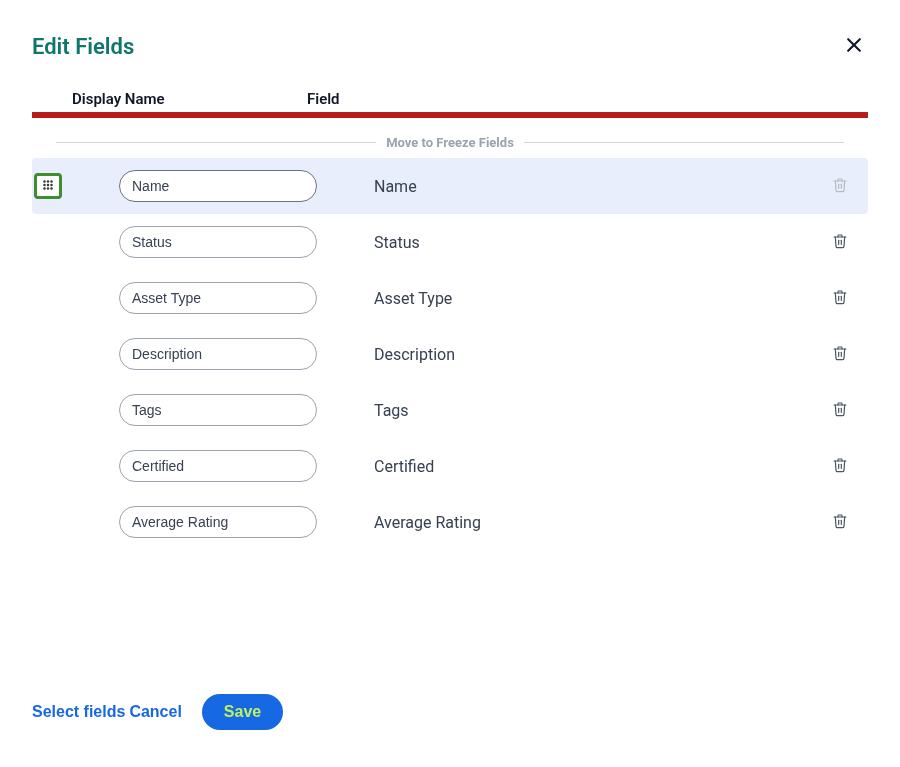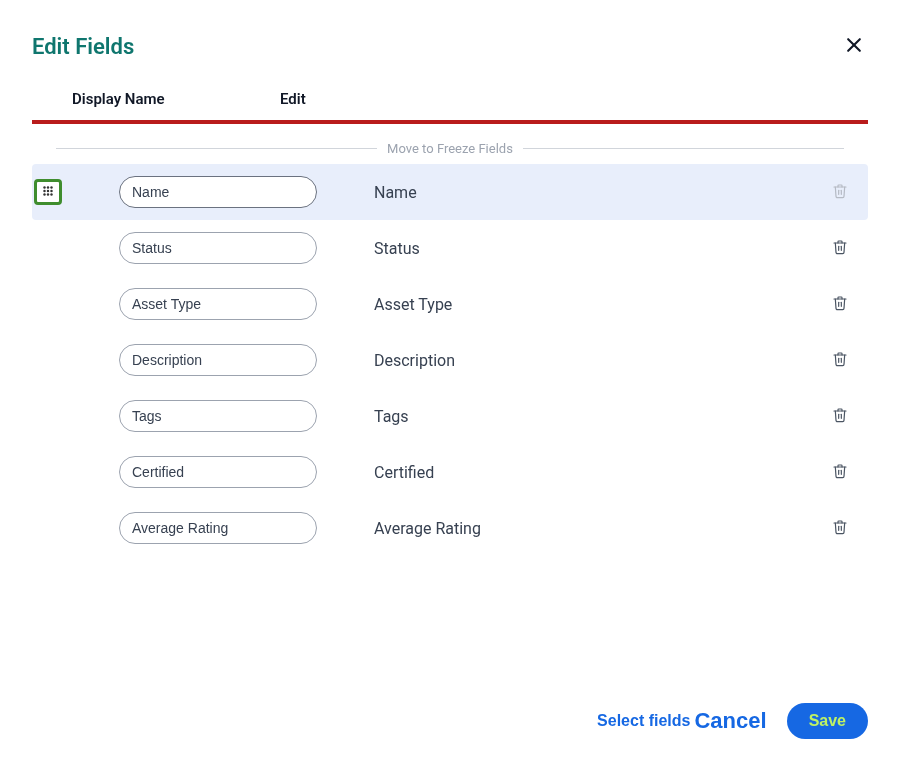--- a/index.html
+++ b/index.html
@@ -31,35 +31,36 @@
     display: flex; align-items: center; justify-content: center;
     cursor: pointer;
     border: none; background: transparent;
   }
   .close-btn svg { width: 20px; height: 20px; }
   .content {
     padding: 0 32px;
   }
   .col-headers {
     display: flex;
-    padding: 18px 8px 12px 40px;
-    border-bottom: 4px solid #b91c1c;
+    padding: 18px 8px 4px 40px;
+    border-bottom: 6px solid #b91c1c;
+    gap: 27px;
   }
   .col-header {
     font-size: 15px;
     font-weight: 600;
     color: #111827;
   }
   .col-dn { width: 208px; }
   .col-fd { flex: 1; }
   .freeze-bar {
     margin: 14px 24px 6px 24px;
     height: 20px;
     position: relative;
-    display: flex; align-items: center; justify-content: flex-end;
+    display: flex; align-items: center; justify-content: flex-end; font-weight: bold;
   }
   .freeze-bar::before, .freeze-bar::after {
     content: "";
     flex: 1;
     height: 1px;
     background: #d1d5db;
   }
   .freeze-label {
     font-size: 13px;
     color: #9ca3af;
@@ -114,38 +115,38 @@
     border: none; background: transparent;
     display: flex; align-items: center; justify-content: center;
     cursor: pointer;
     color: #4b5563;
     margin-right: 6px;
   }
   .row.selected .trash-btn { color: #b5bac4; cursor: default; }
   .trash-btn svg { width: 16px; height: 18px; }
   .footer {
     position: absolute;
-    left: 0; right: 0; bottom: 0;
+    left: 0; right: 0; bottom: 9px;
     height: 72px;
-    display: flex; align-items: center; justify-content: flex-end;
+    display: flex; align-items: center; justify-content: flex-start;
     padding: 0 32px 20px 32px;
   }
   .link-btn {
     background: transparent; border: none;
     color: #1668e3;
     font-size: 16px;
     font-weight: 600;
     cursor: pointer;
     padding: 6px 0;
   }
   .footer-right { display: flex; align-items: center; gap: 16px; }
   .cancel-btn {
     background: transparent; border: none;
     color: #1668e3;
-    font-size: 22px; font-weight: 600;
+    font-size: 16px; font-weight: 600;
     cursor: pointer;
     padding: 8px 4px;
   }
   .save-btn {
     background: #1668e3;
     color: #bef264;
     border: none;
     font-size: 16px; font-weight: 600;
     padding: 9px 22px;
     border-radius: 20px;
@@ -166,21 +167,21 @@
             <line x1="19" y1="5" x2="5" y2="19"></line>
         </svg>
       </span>
     </button>
   </div>
 
   <div class="content">
 
     <div class="col-headers">
       <div class="col-header col-dn">Display Name</div>
-      <div class="col-header col-fd">Edit</div>
+      <div class="col-header col-fd">Field</div>
     </div>
 
     <div class="freeze-bar">
       <span class="freeze-label">Move to Freeze Fields</span>
     </div>
 
     <div class="rows" id="rows">
 
     <div class="row selected">
           <div class="drag-slot">

